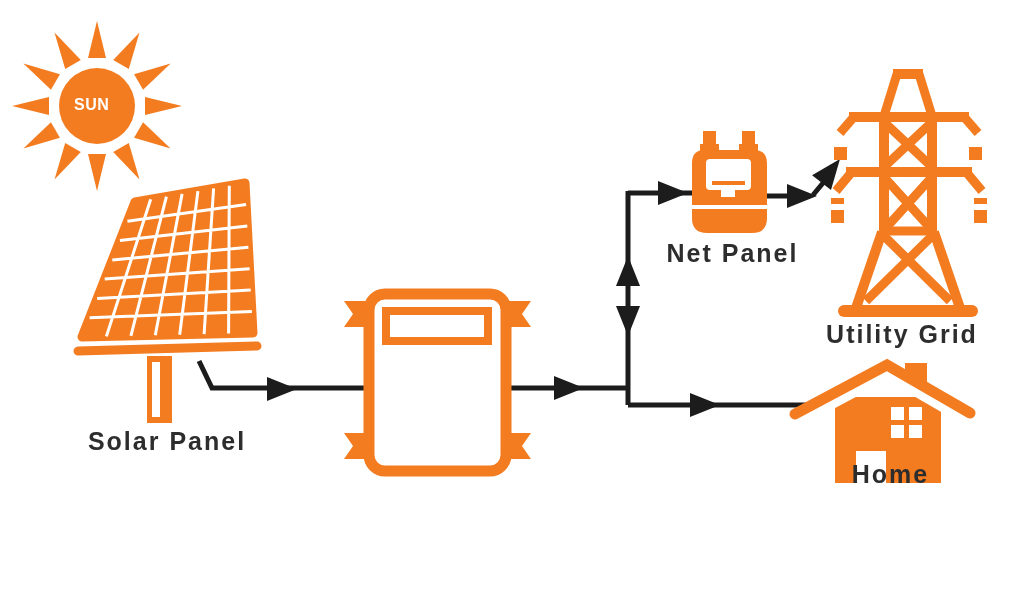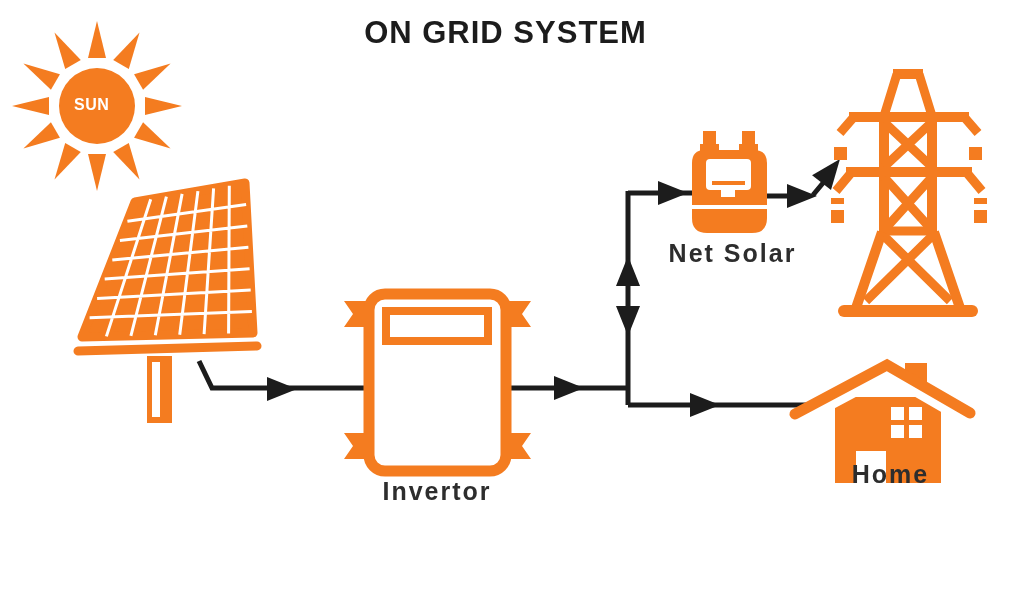--- a/index.html
+++ b/index.html
@@ -36,21 +36,20 @@
   .wf{fill:#FFFFFF;}
   .ws{stroke:#FFFFFF;}
   .kf{fill:var(--line-black);}
   .ks{stroke:var(--line-black);}
 </style>
 </head>
 <body>
 
 <div class="canvas">
 
-  <div class="title">ON GRID SYSTEM</div>
 
   <svg class="diagram" width="1011" height="606" viewBox="0 0 1011 606">
 
     <g fill="none" stroke-width="5">
       <path class="ks" d="M199,361 L212,388 L369,388"></path>
       <path class="ks" d="M507,388 H628"></path>
       <path class="ks" d="M628,191 V405"></path>
       <path class="ks" d="M628,193 H692"></path>
       <path class="ks" d="M628,405 H808"></path>
       <path class="ks" d="M767,196 H802 M813,195 L833,171"></path>
@@ -148,17 +147,18 @@
         <rect x="891" y="407" width="13" height="13"></rect>
         <rect x="909" y="407" width="13" height="13"></rect>
         <rect x="891" y="425" width="13" height="13"></rect>
         <rect x="909" y="425" width="13" height="13"></rect>
       </g>
       <rect class="wf" x="856" y="451" width="30" height="32"></rect>
     </g>
   </svg>
 
   <div class="sun-label">SUN</div>
-  <div class="label lbl-inverter">Invertor</div>
-  <div class="label lbl-netmeter">Net Solar</div>
+  <div class="label lbl-solar">Solar Panel</div>
+  <div class="label lbl-netmeter">Net Panel</div>
+  <div class="label lbl-utility">Utility Grid</div>
   <div class="label lbl-home">Home</div>
 
 </div>
 
 </body></html>

